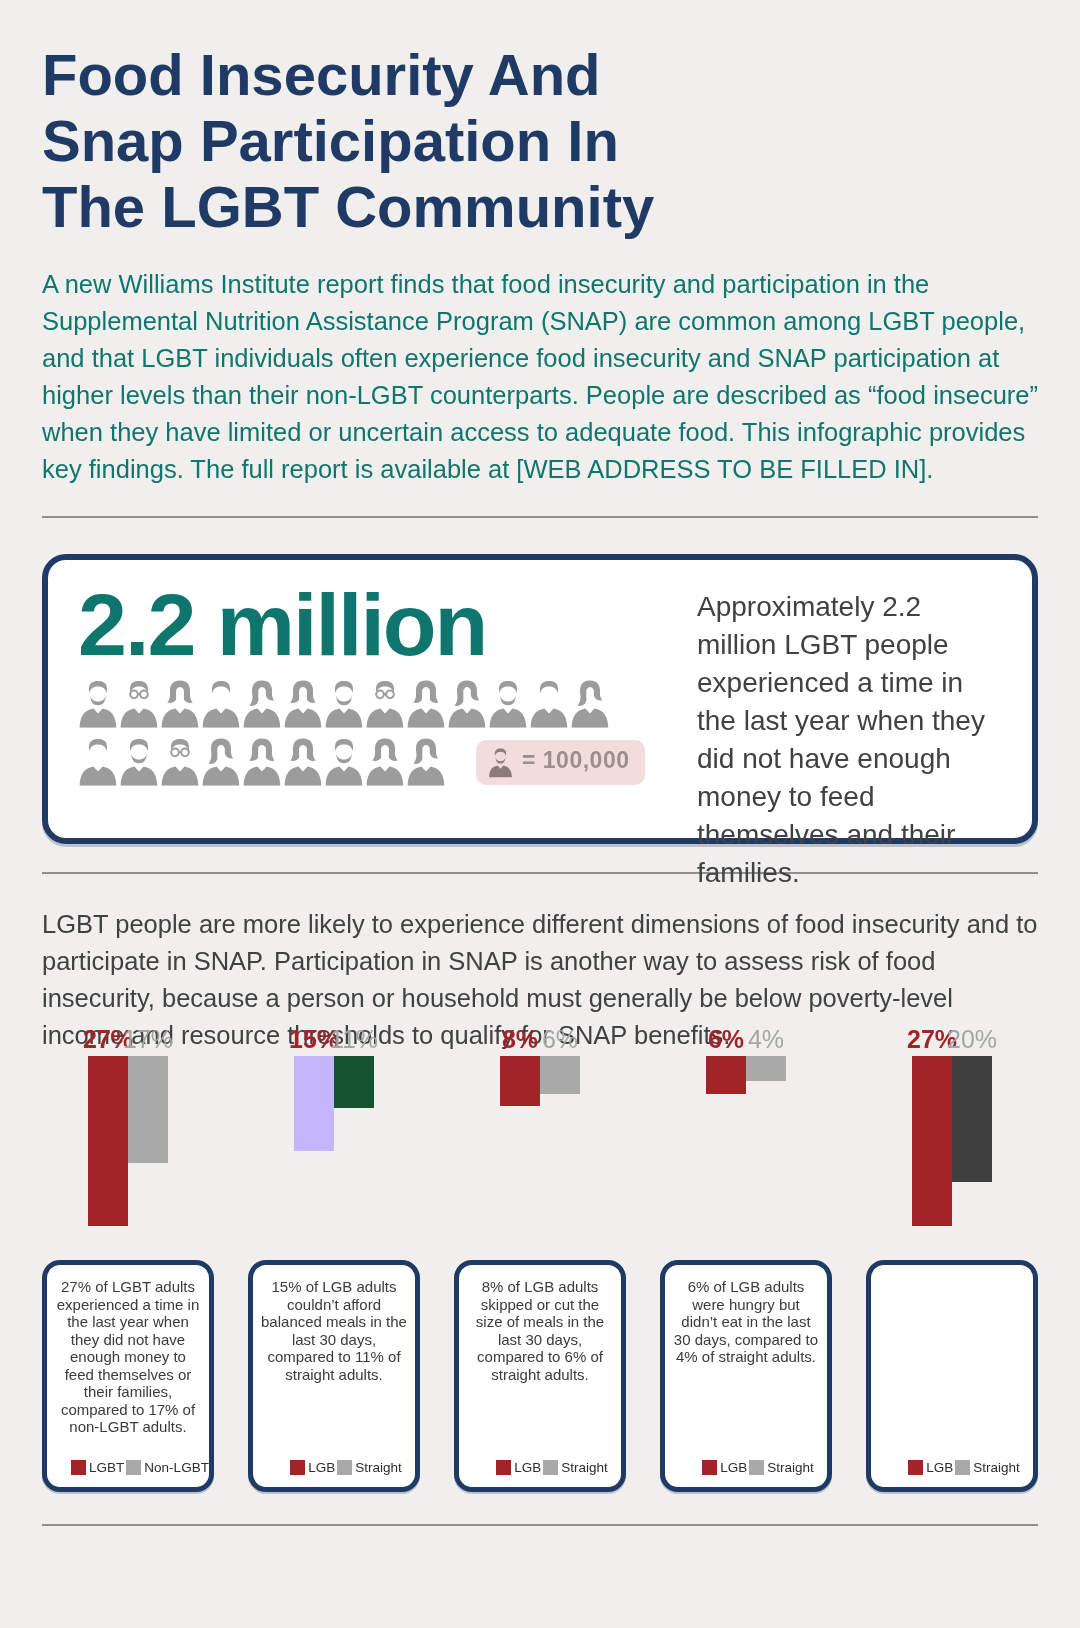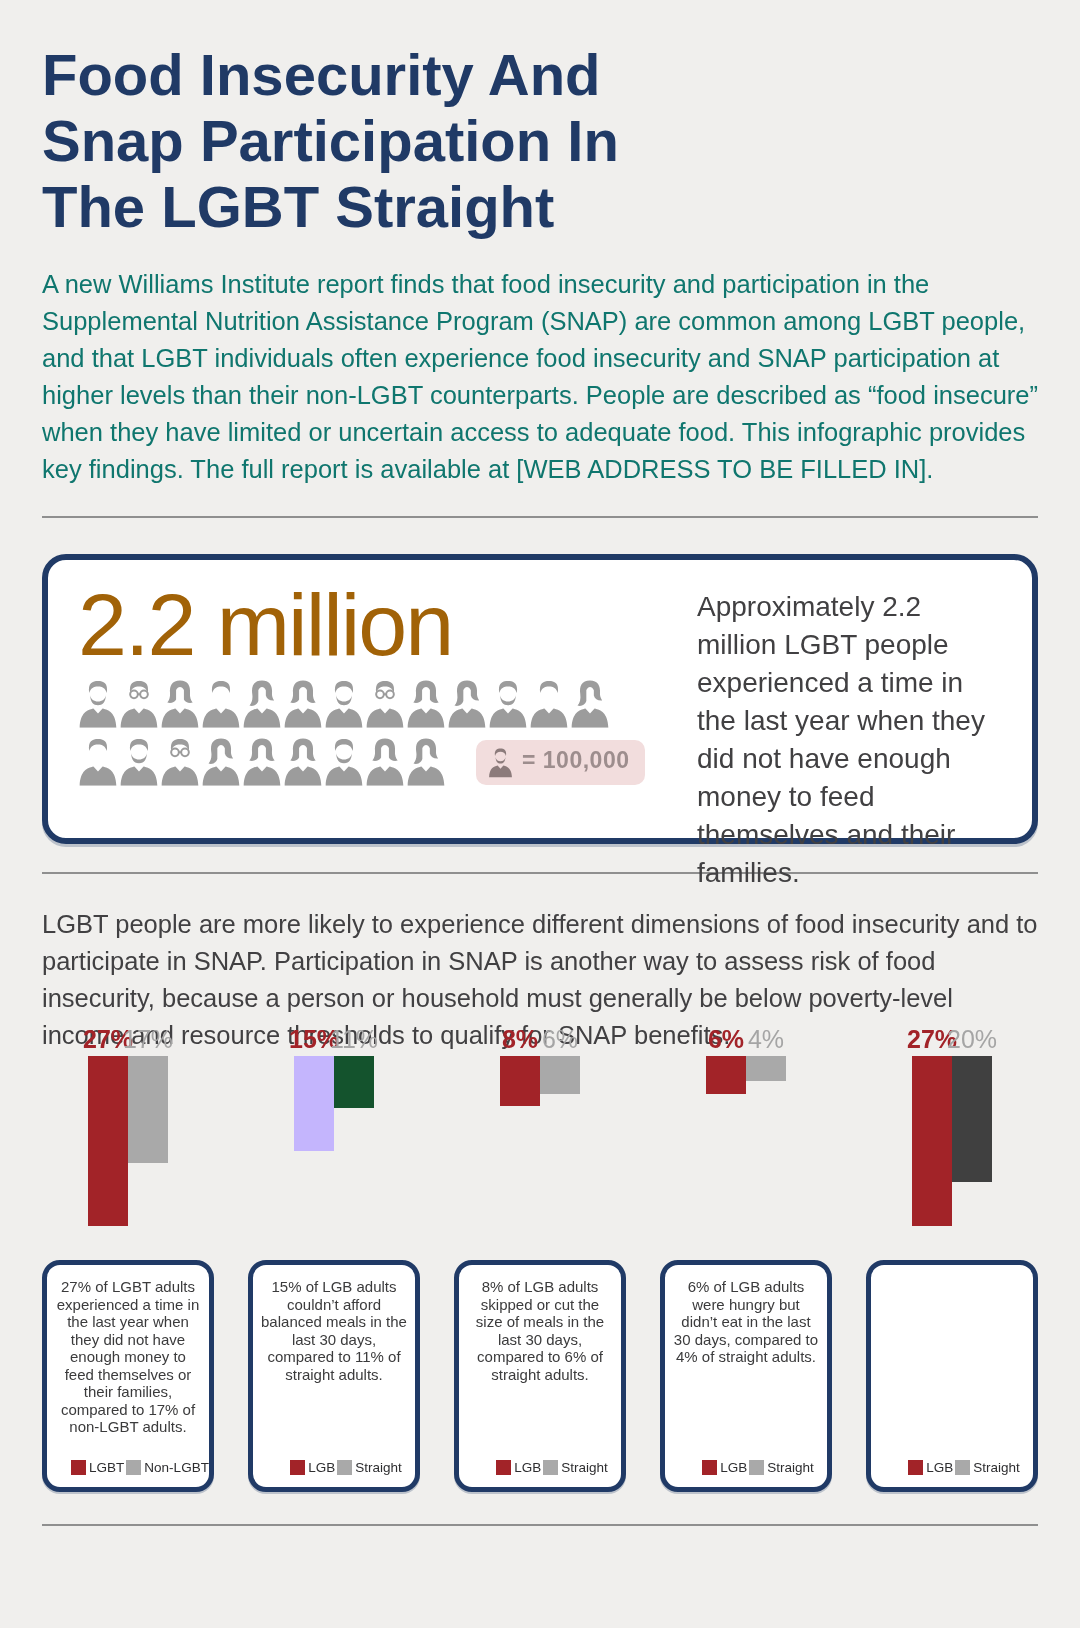--- a/index.html
+++ b/index.html
@@ -14,21 +14,21 @@
   .title-line{display:block;}
   .intro{margin:26px 0 0;font-size:25.5px;line-height:37px;color:#0f766e;}
   hr.divider{border:none;border-top:2px solid #8f8f8f;margin:28px 0 0;}
   
   .stat-box{
     margin-top:36px;height:290px;box-sizing:border-box;background:#ffffff;
     border:6px solid #203a66;border-radius:24px;display:flex;
     padding:20px 30px 14px;box-shadow:0 3px 0 rgba(32,58,102,.25);
   }
   .stat-left{width:585px;flex:none;position:relative;}
-  .big-number{font-size:88px;font-weight:400;color:#a16207;letter-spacing:-2px;line-height:1.02;}
+  .big-number{font-size:88px;font-weight:700;color:#0f766e;letter-spacing:-2px;line-height:1.02;}
   .people-grid{position:relative;margin-top:6px;}
   .people-row{display:flex;gap:1px;margin-top:3px;}
   svg{fill:currentColor;}
   svg.person{width:40px;height:55px;color:#9c9c9c;flex:none;}
   .key-badge{
     position:absolute;left:398px;bottom:4px;background:#f2dddd;border-radius:10px;
     padding:7px 16px 7px 12px;display:flex;gap:9px;
   }
   .key-person{width:25px;height:31px;color:#8c7b7b;flex:none;}
   .key-label{font-size:23px;font-weight:700;color:#9d8d8d;letter-spacing:.5px;}
@@ -89,21 +89,21 @@
       <path d="M2 58 C2.8 40 11 36.8 18.5 35 L24 41 L29.5 35 C37 36.8 45.2 40 46 58 Z"></path>
     </symbol>
   </defs>
 </svg>
 
 <div class="page">
 
   <h1 class="title">
     <span class="title-line">Food Insecurity And</span>
     <span class="title-line">Snap Participation In</span>
-    <span class="title-line">The LGBT Straight</span>
+    <span class="title-line">The LGBT Community</span>
   </h1>
 
   <p class="intro">A new Williams Institute report finds that food insecurity and participation in the Supplemental Nutrition Assistance Program (SNAP) are common among LGBT people, and that LGBT individuals often experience food insecurity and SNAP participation at higher levels than their non-LGBT counterparts. People are described as “food insecure” when they have limited or uncertain access to adequate food. This infographic provides key findings. The full report is available at [WEB ADDRESS TO BE FILLED IN].</p>
 
   <hr class="divider">
 
   <section class="stat-box">
     <div class="stat-left">
       <div class="big-number">2.2 million</div>
       <div class="people-grid" id="people-grid">

